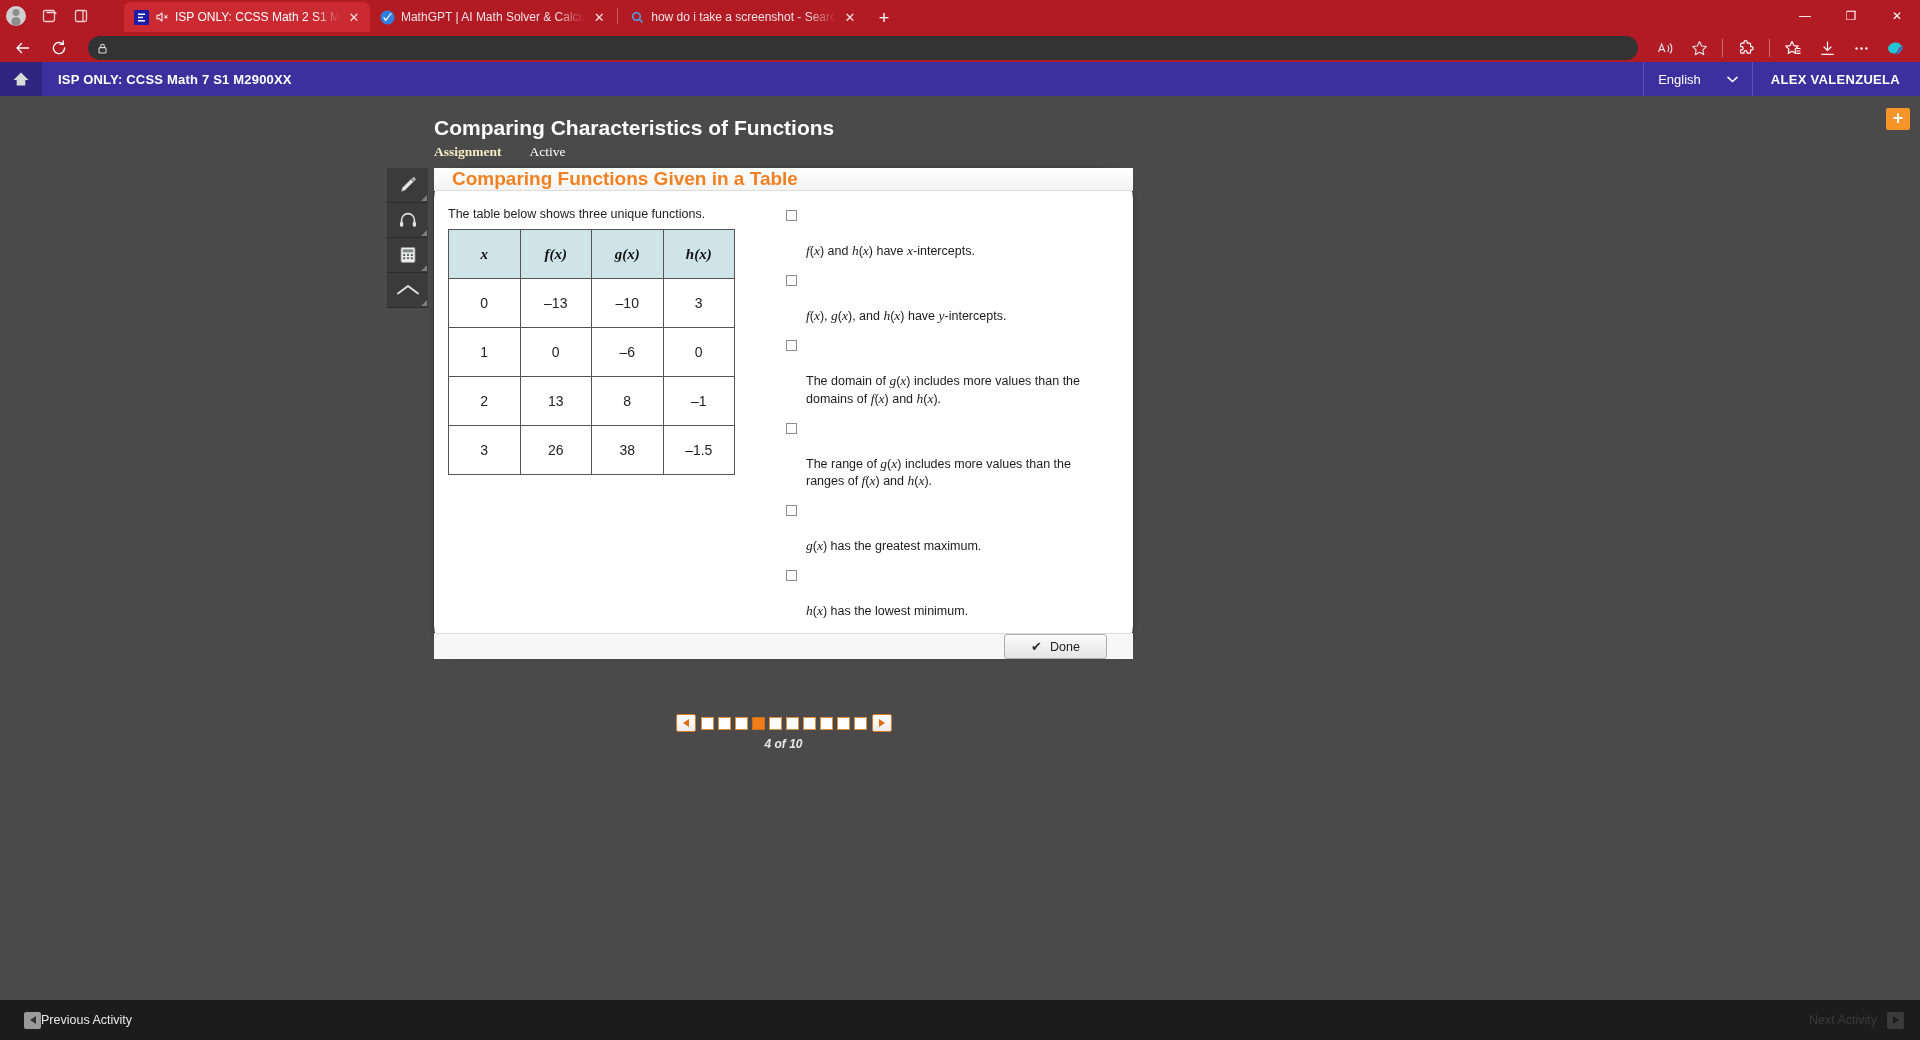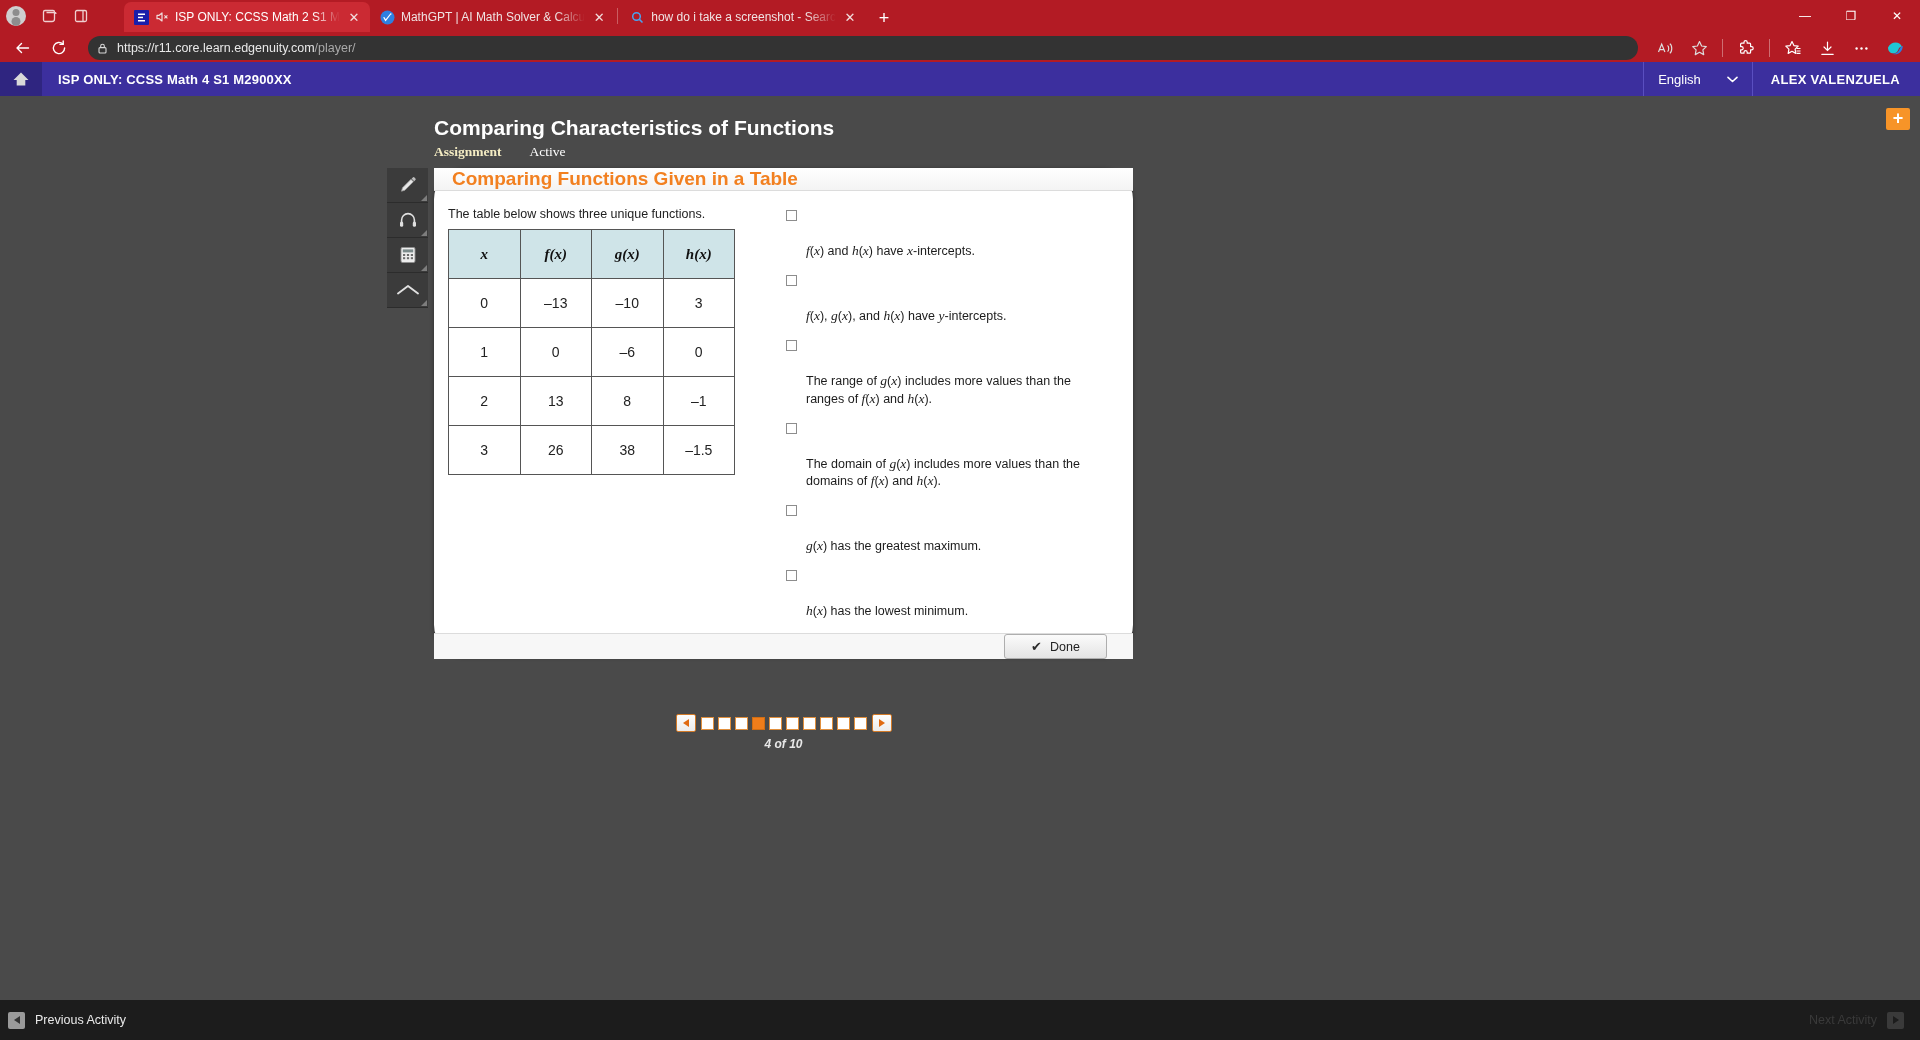--- a/index.html
+++ b/index.html
@@ -209,21 +209,21 @@
   #page-count {
     position: absolute; left: 434px; top: 641px; width: 699px; text-align: center;
     font-size: 12px; font-style: italic; color: #e8e8e8; font-weight: bold;
   }
 
   
   #bottom-bar {
     position: absolute; left: 0; top: 1000px; width: 1920px; height: 40px;
     background: #1c1c1c; display: flex; align-items: center;
   }
-  .bb-btn { display: flex; align-items: center; gap: 10px; padding: 0 8px; }
+  .bb-btn { display: flex; align-items: center; padding: 0 24px; }
   .bb-arrow {
     width: 17px; height: 17px; border-radius: 2px; background: #9a9a9a;
     display: flex; align-items: center; justify-content: center;
   }
   .bb-arrow .tri-l { width:0;height:0;border-top:4px solid transparent;border-bottom:4px solid transparent;border-right:6px solid #333; }
   .bb-arrow .tri-r { width:0;height:0;border-top:4px solid transparent;border-bottom:4px solid transparent;border-left:6px solid #333; }
   #prev-label { color: #e9e9e9; font-size: 12.5px; }
   #next-activity { margin-left: auto; display: flex; align-items: center; gap: 10px; padding: 0 16px; }
   #next-label { color: #3a3a3a; font-size: 12.5px; }
   #next-activity .bb-arrow { background: #3a3a3a; }
@@ -317,21 +317,20 @@
         </svg>
     </div>
 
     <div id="url-field">
       <span class="lock">
         <svg width="13" height="13" viewBox="0 0 13 13" fill="none" stroke="#d8d8d8" stroke-width="1.1">
           <rect x="3" y="5.6" width="7" height="5.4" rx="1"></rect>
             <path d="M4.7 5.6V4a1.8 1.8 0 0 1 3.6 0v1.6"></path>
           </svg>
       </span>
-      <span id="url-text"><span>https://r11.core.learn.edgenuity.com</span><span class="dim">/player/</span></span>
     </div>
 
     <div class="url-right">
       <div class="tb-ico">
         <svg width="19" height="19" viewBox="0 0 19 19" fill="none" stroke="#ddd" stroke-width="1.2">
           <path d="M2.5 13L5.7 5l3.2 8M3.6 10.6h4.2"></path>
             <path d="M11.5 6.5c1.6.8 1.6 5.2 0 6"></path>
             <path d="M13.8 4.8c2.6 1.4 2.6 8 0 9.4"></path>
           </svg>
       </div>
@@ -374,21 +373,21 @@
     </div>
   </div>
 </div>
 
 <div id="eng-header">
   <div id="home-btn">
     <svg width="22" height="18" viewBox="0 0 22 18">
       <path d="M11 2.5L18.5 10h-3.2v5.6H6.7V10H3.5z" fill="#d9d9d9"></path>
     </svg>
   </div>
-  <div id="course-title">ISP ONLY: CCSS Math 4 S1 M2900XX</div>
+  <div id="course-title">ISP ONLY: CCSS Math 7 S1 M2900XX</div>
   <div id="eng-right">
     <div id="lang-select">
       <span>English</span>
       <span class="caret">
         <svg width="11" height="7" viewBox="0 0 11 7" fill="none" stroke="#fff" stroke-width="1.6" stroke-linecap="round" stroke-linejoin="round">
             <path d="M1 1.3l4.5 4.2L10 1.3"></path>
           </svg>
       </span>
     </div>
     <div id="user-name">ALEX VALENZUELA</div>
@@ -491,25 +490,25 @@
             <div class="opt-row">
               <span class="opt-box"></span>
               <span class="opt-label"><i>f</i>(<i>x</i>) and <i>h</i>(<i>x</i>) have <i>x</i>-intercepts.</span>
             </div>
             <div class="opt-row">
               <span class="opt-box"></span>
               <span class="opt-label"><i>f</i>(<i>x</i>), <i>g</i>(<i>x</i>), and <i>h</i>(<i>x</i>) have <i>y</i>-intercepts.</span>
             </div>
             <div class="opt-row">
               <span class="opt-box"></span>
-              <span class="opt-label">The range of <i>g</i>(<i>x</i>) includes more values than the ranges of <i>f</i>(<i>x</i>) and <i>h</i>(<i>x</i>).</span>
+              <span class="opt-label">The domain of <i>g</i>(<i>x</i>) includes more values than the domains of <i>f</i>(<i>x</i>) and <i>h</i>(<i>x</i>).</span>
             </div>
             <div class="opt-row">
               <span class="opt-box"></span>
-              <span class="opt-label">The domain of <i>g</i>(<i>x</i>) includes more values than the domains of <i>f</i>(<i>x</i>) and <i>h</i>(<i>x</i>).</span>
+              <span class="opt-label">The range of <i>g</i>(<i>x</i>) includes more values than the ranges of <i>f</i>(<i>x</i>) and <i>h</i>(<i>x</i>).</span>
             </div>
             <div class="opt-row">
               <span class="opt-box"></span>
               <span class="opt-label"><i>g</i>(<i>x</i>) has the greatest maximum.</span>
             </div>
             <div class="opt-row">
               <span class="opt-box"></span>
               <span class="opt-label"><i>h</i>(<i>x</i>) has the lowest minimum.</span>
             </div>
           </div>

